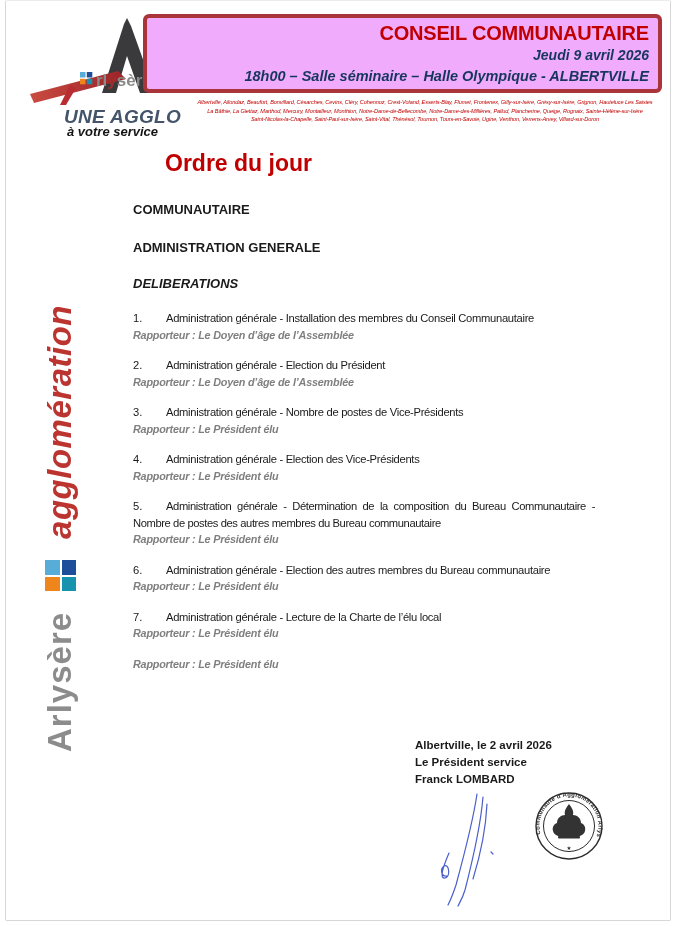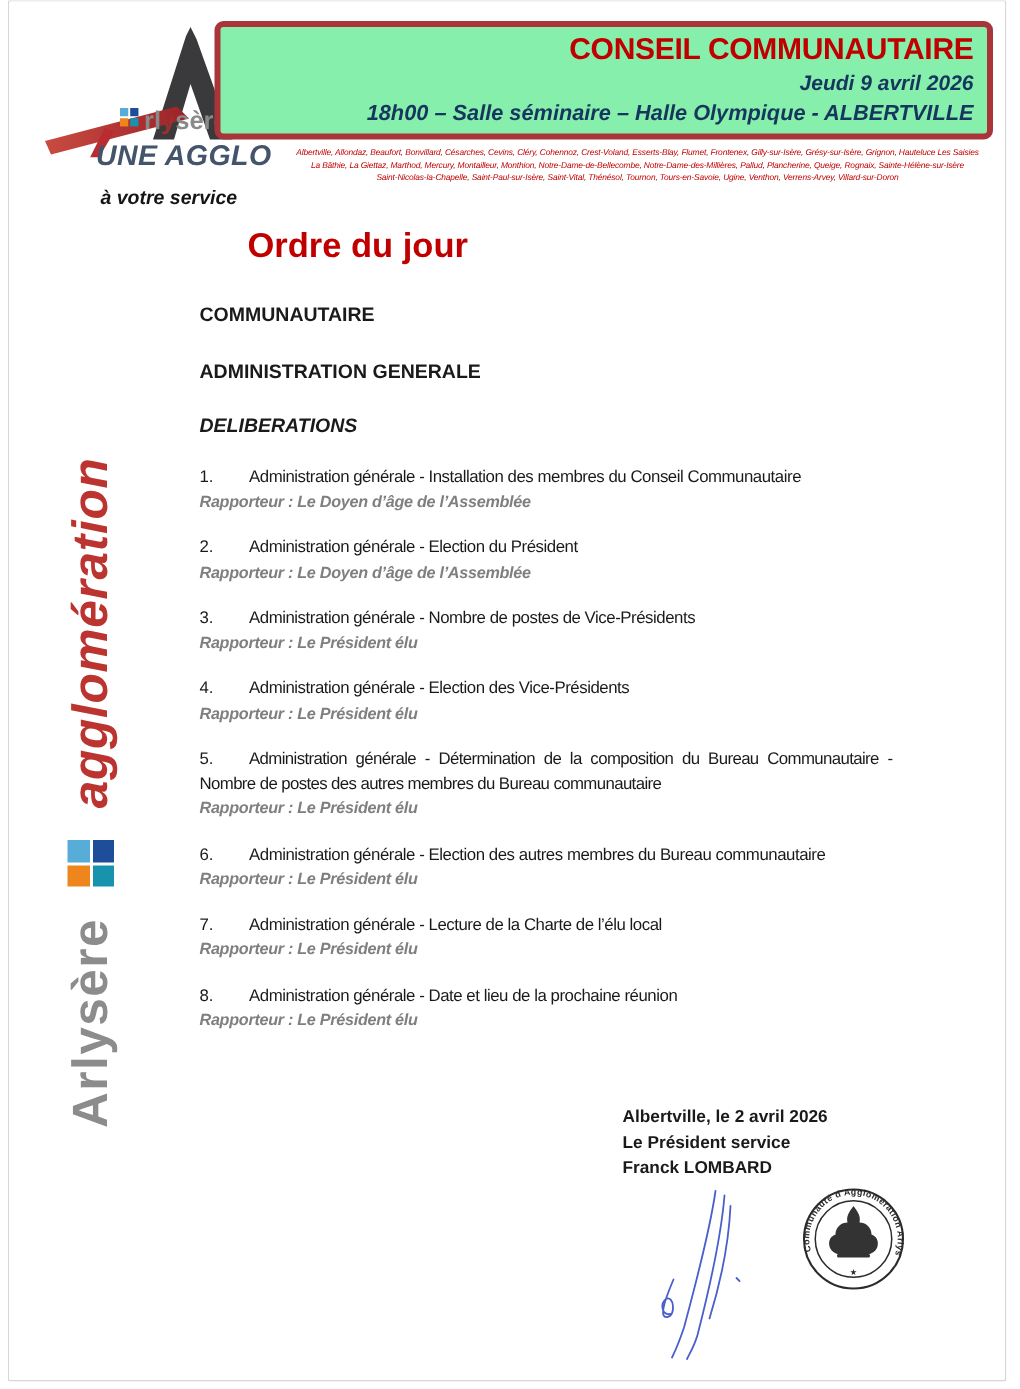--- a/index.html
+++ b/index.html
@@ -5,28 +5,28 @@
   * { margin:0; padding:0; box-sizing:border-box; }
   html,body { background:#ffffff; }
   body { font-family:"Liberation Sans", sans-serif; }
   .page { position:relative; width:680px; height:926px; background:#fff; overflow:hidden; }
   .page-frame { position:absolute; left:5px; top:0; width:666px; height:921px;
                 border:1px solid #d7d7d7; border-top-color:#ececec; border-radius:2px; }
 
   
   .logo { position:absolute; left:30px; top:10px; width:175px; height:135px; }
   .logo svg { position:absolute; left:0; top:0; }
-  .logo-tagline1 { position:absolute; left:34px; top:84px; font-size:19px; font-weight:bold;
+  .logo-tagline1 { position:absolute; left:34px; top:96px; font-size:19px; font-weight:bold;
                    font-style:italic; color:#44546A; letter-spacing:.3px; white-space:nowrap; }
   .logo-tagline2 { position:absolute; left:37px; top:114px; font-size:13px; font-weight:bold;
                    font-style:italic; color:#151515; white-space:nowrap; }
 
   
   .header-box { position:absolute; left:143px; top:14px; width:519px; height:79px;
-                border:4px solid #A93439; border-radius:6px; background:#86efac;
+                border:4px solid #A93439; border-radius:6px; background:#f0abfc;
                 padding:3px 9px 0 9px; text-align:right; }
   .hb-title { font-size:20px; font-weight:bold; color:#C00000; letter-spacing:-.2px; line-height:24px; }
   .hb-date  { font-size:14px; font-weight:bold; font-style:italic; color:#17365D; line-height:20px; }
   .hb-details { font-size:14.5px; font-weight:bold; font-style:italic; color:#17365D; line-height:22px; }
 
   
   .communes { position:absolute; left:175px; top:98px; width:500px; text-align:center;
               color:#C00000; font-size:5.6px; font-style:italic; line-height:8.5px;
               letter-spacing:-.1px; }
   .communes div { white-space:nowrap; }
@@ -146,21 +146,20 @@
     </div>
     <div class="agenda-item">
       <p class="item-title"><span class="item-num">6.</span><span>Administration générale - Election des autres membres du Bureau communautaire</span></p>
       <p class="rapporteur">Rapporteur : Le Président élu</p>
     </div>
     <div class="agenda-item">
       <p class="item-title"><span class="item-num">7.</span><span>Administration générale - Lecture de la Charte de l’élu local</span></p>
       <p class="rapporteur">Rapporteur : Le Président élu</p>
     </div>
     <div class="agenda-item">
-      <p class="item-title"><span class="item-num">8.</span><span>Administration générale - Date et lieu de la prochaine réunion</span></p>
       <p class="rapporteur">Rapporteur : Le Président élu</p>
     </div>
 
   </div>
 
   <div class="sig-block">
     <div>Albertville, le 2 avril 2026</div>
     <div>Le Président service</div>
     <div>Franck LOMBARD</div>
   </div>

